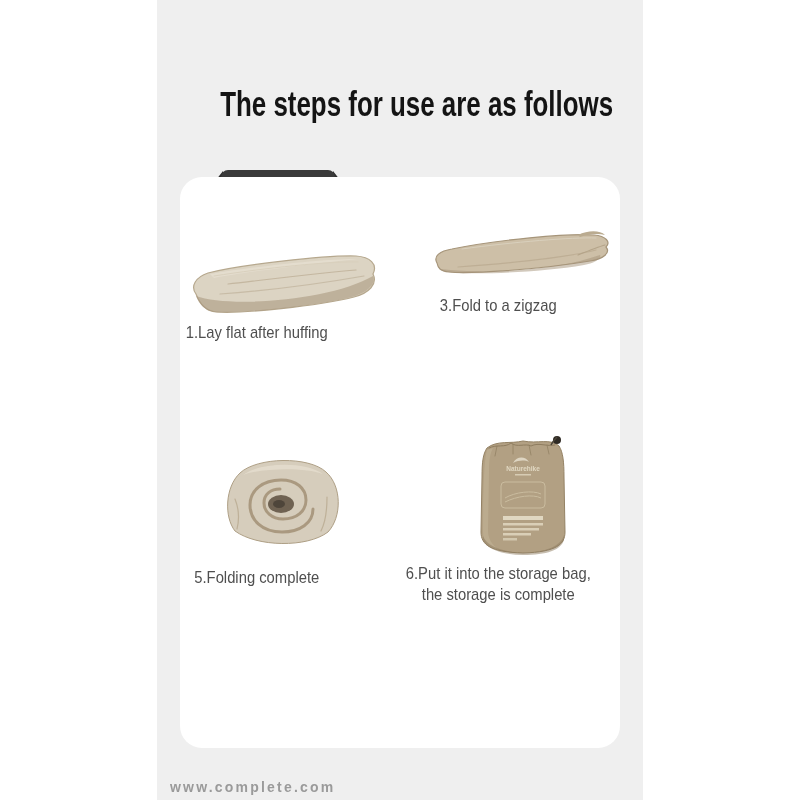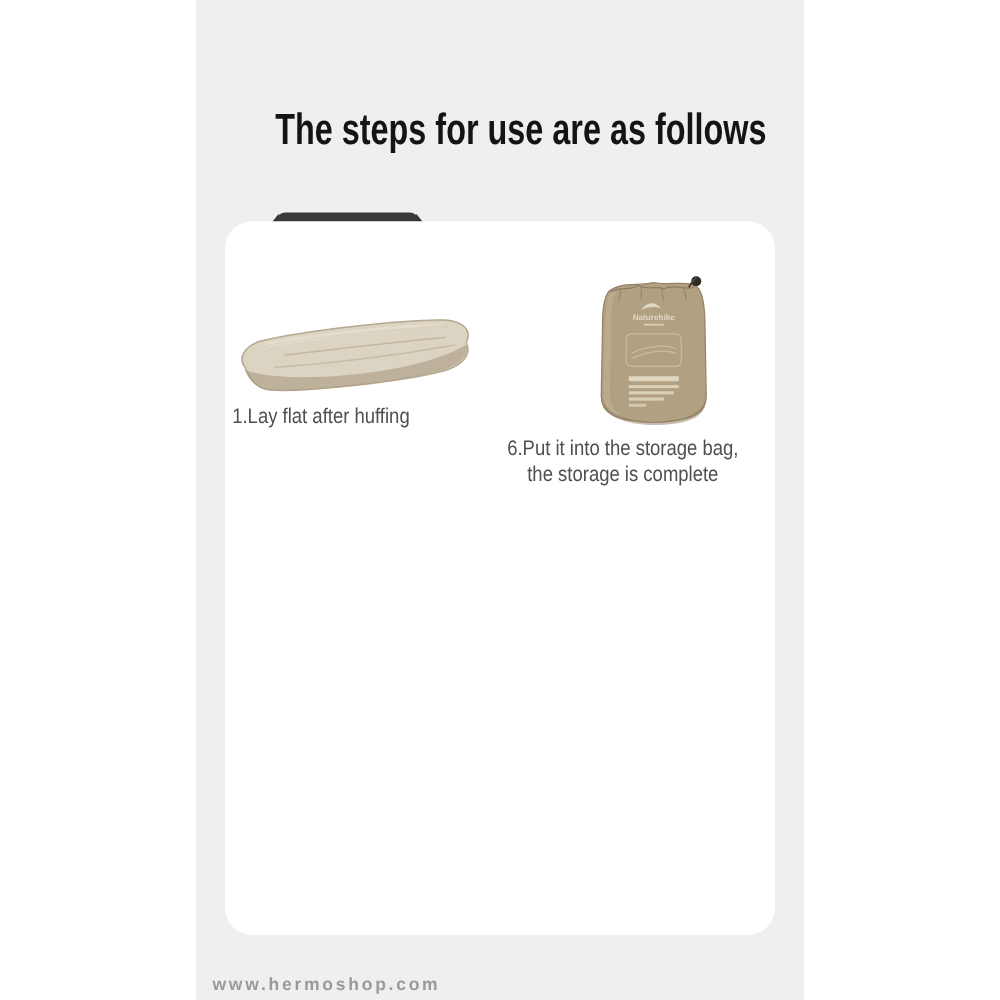--- a/index.html
+++ b/index.html
@@ -77,22 +77,50 @@
               <path class="f-hi" opacity="0.8" d="M30,30 C70,23 150,14 178,15 C150,18 70,27 34,34 Z"></path>
               <path class="s-lite" d="M34,32 C85,24 150,17 178,18"></path>
               <path class="s-crease" opacity="0.6" d="M48,40 C100,34 150,28 176,26"></path>
               <path class="s-crease" opacity="0.5" d="M40,50 C95,46 150,38 184,32"></path>
             </svg>
           </div>
           <figcaption class="caption">1.Lay flat after huffing</figcaption>
         </figure>
 
 
+        <figure class="step c3">
+          <div class="img">
+            <svg width="190" height="56" viewBox="0 0 190 56">
+              <path class="f-mid" stroke="#a6957a" stroke-width="1.2" d="M9,38 C5,31 12,26 24,24 C68,15 140,8 166,10 C178,11 183,17 178,22 C183,28 175,34 162,36 C108,45 40,49 21,47 C12,46 10,43 9,38 Z"></path>
+              <path class="f-dark" opacity="0.5" d="M12,44 C60,50 130,45 172,30 C174,34 166,38 156,40 C110,48 40,50 20,47 C14,46 12,45 12,44 Z"></path>
+              <path class="f-flap" d="M150,10 C160,5 172,5 177,10 C170,8 160,9 152,12 Z"></path>
+              <path class="s-crease" d="M150,30 C160,26 170,22 177,20"></path>
+              <path class="s-lite" d="M34,24 C85,17 145,12 168,13"></path>
+              <path class="s-crease" opacity="0.6" d="M30,42 C85,38 140,32 168,25"></path>
+            </svg>
+          </div>
+          <figcaption class="caption">3.Fold to a zigzag</figcaption>
+        </figure>
 
 
+        <figure class="step c5">
+          <div class="img">
+            <svg width="135" height="106" viewBox="0 0 135 106">
+              <path fill="#d6cdbc" stroke="#ae9f85" stroke-width="1" d="M20,82 C9,68 10,38 25,24 C42,8 94,7 111,23 C127,37 127,68 113,83 C92,99 42,98 20,82 Z"></path>
+              <path fill="#e3dbcc" opacity="0.9" d="M28,26 C45,13 90,12 108,25 C90,18 46,19 28,26 Z"></path>
+              <path fill="none" stroke="#a2917 6" d="M0,0"></path>
+              <path fill="none" stroke="#a59479" stroke-width="3" opacity="0.9" stroke-linecap="round" d="M98,60 C98,74 85,83 67,83 C47,83 35,71 35,56 C35,41 48,31 66,31 C81,31 91,39 91,51 C91,62 82,70 68,70 C57,70 49,63 49,54 C49,45 56,40 65,40"></path>
+              <ellipse cx="66" cy="55" rx="13" ry="9" fill="#6f6252"></ellipse>
+              <ellipse cx="64" cy="55" rx="6" ry="4" fill="#4e453a"></ellipse>
+              <path class="s-crease" opacity="0.7" d="M20,50 C24,60 24,72 22,80"></path>
+              <path class="s-crease" opacity="0.7" d="M112,48 C112,62 110,74 106,82"></path>
+            </svg>
+          </div>
+          <figcaption class="caption">5.Folding complete</figcaption>
+        </figure>
 
         <figure class="step c6">
           <div class="img">
             <svg width="112" height="128" viewBox="0 0 112 128">
               <path class="bag-body" d="M20,16 C30,8 44,12 56,9 C70,12 84,6 92,14 C96,20 97,30 97,45 L98,100 C98,112 90,120 56,121 C24,120 14,113 14,100 L15,45 C15,30 16,22 20,16 Z"></path>
               <path fill="#c3b497" opacity="0.55" d="M20,18 C17,28 16,60 16,100 C16,110 22,116 32,118 C24,112 21,106 21,98 L22,40 C22,28 23,22 26,16 Z"></path>
               <path class="bag-dark" opacity="0.5" d="M16,104 C20,116 40,120 56,121 C80,120 94,114 97,103 L97,108 C94,118 80,123 56,123 C38,123 20,118 16,108 Z"></path>
               <path class="bag-line" d="M22,16 C30,12 38,16 44,11 C50,16 58,11 64,14 C72,10 80,15 88,13"></path>
               <path class="bag-line" opacity="0.7" d="M30,14 L28,24 M46,12 L46,22 M62,13 L64,23 M80,13 L82,22"></path>
               <circle cx="90" cy="8" r="4" fill="#2f2a24"></circle>
@@ -110,15 +138,15 @@
               <rect x="36" y="106" width="14" height="2.5" class="bag-printline" opacity="0.7"></rect>
             </svg>
           </div>
           <figcaption class="caption">6.Put it into the storage bag,
 the storage is complete</figcaption>
         </figure>
 
       </div>
     </div>
 
-    <div class="footer">www.hermoshop.com</div>
+    <div class="footer">www.complete.com</div>
   </div>
 </div>
 
 </body></html>

